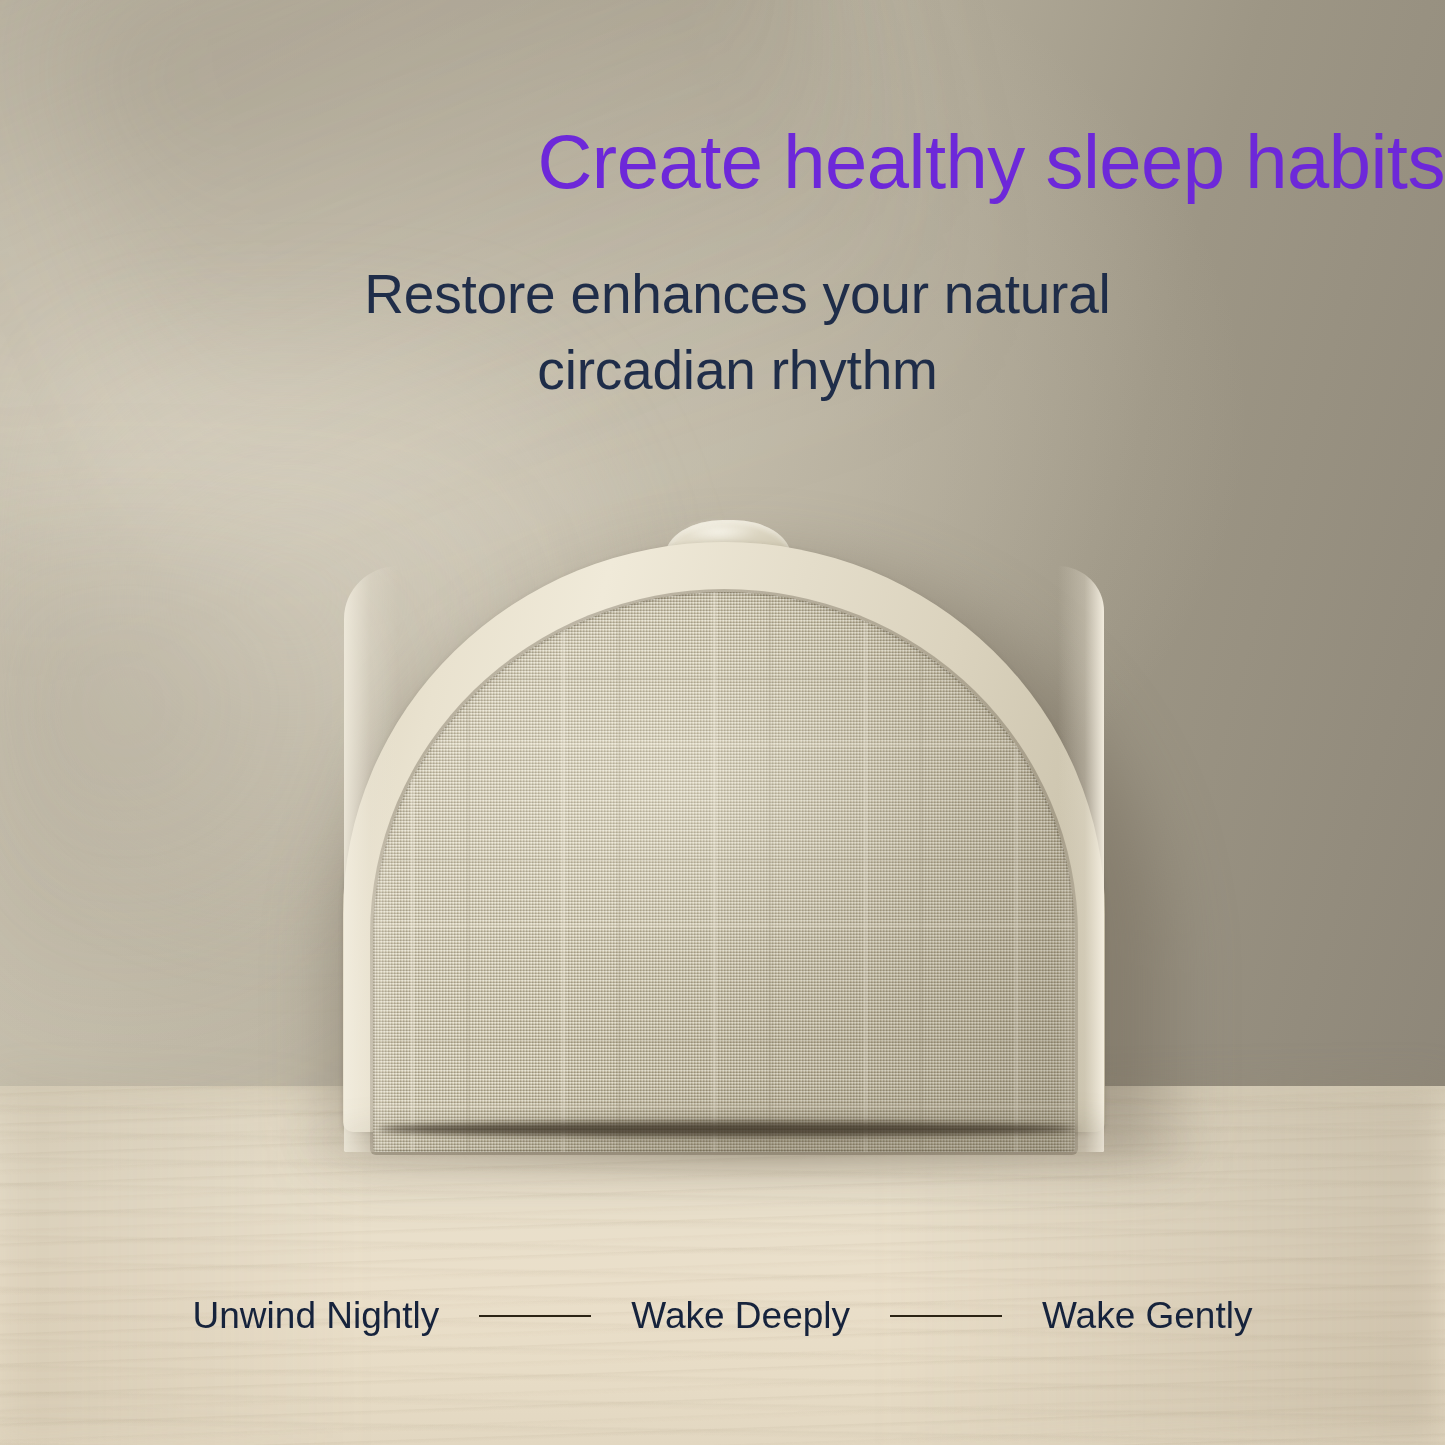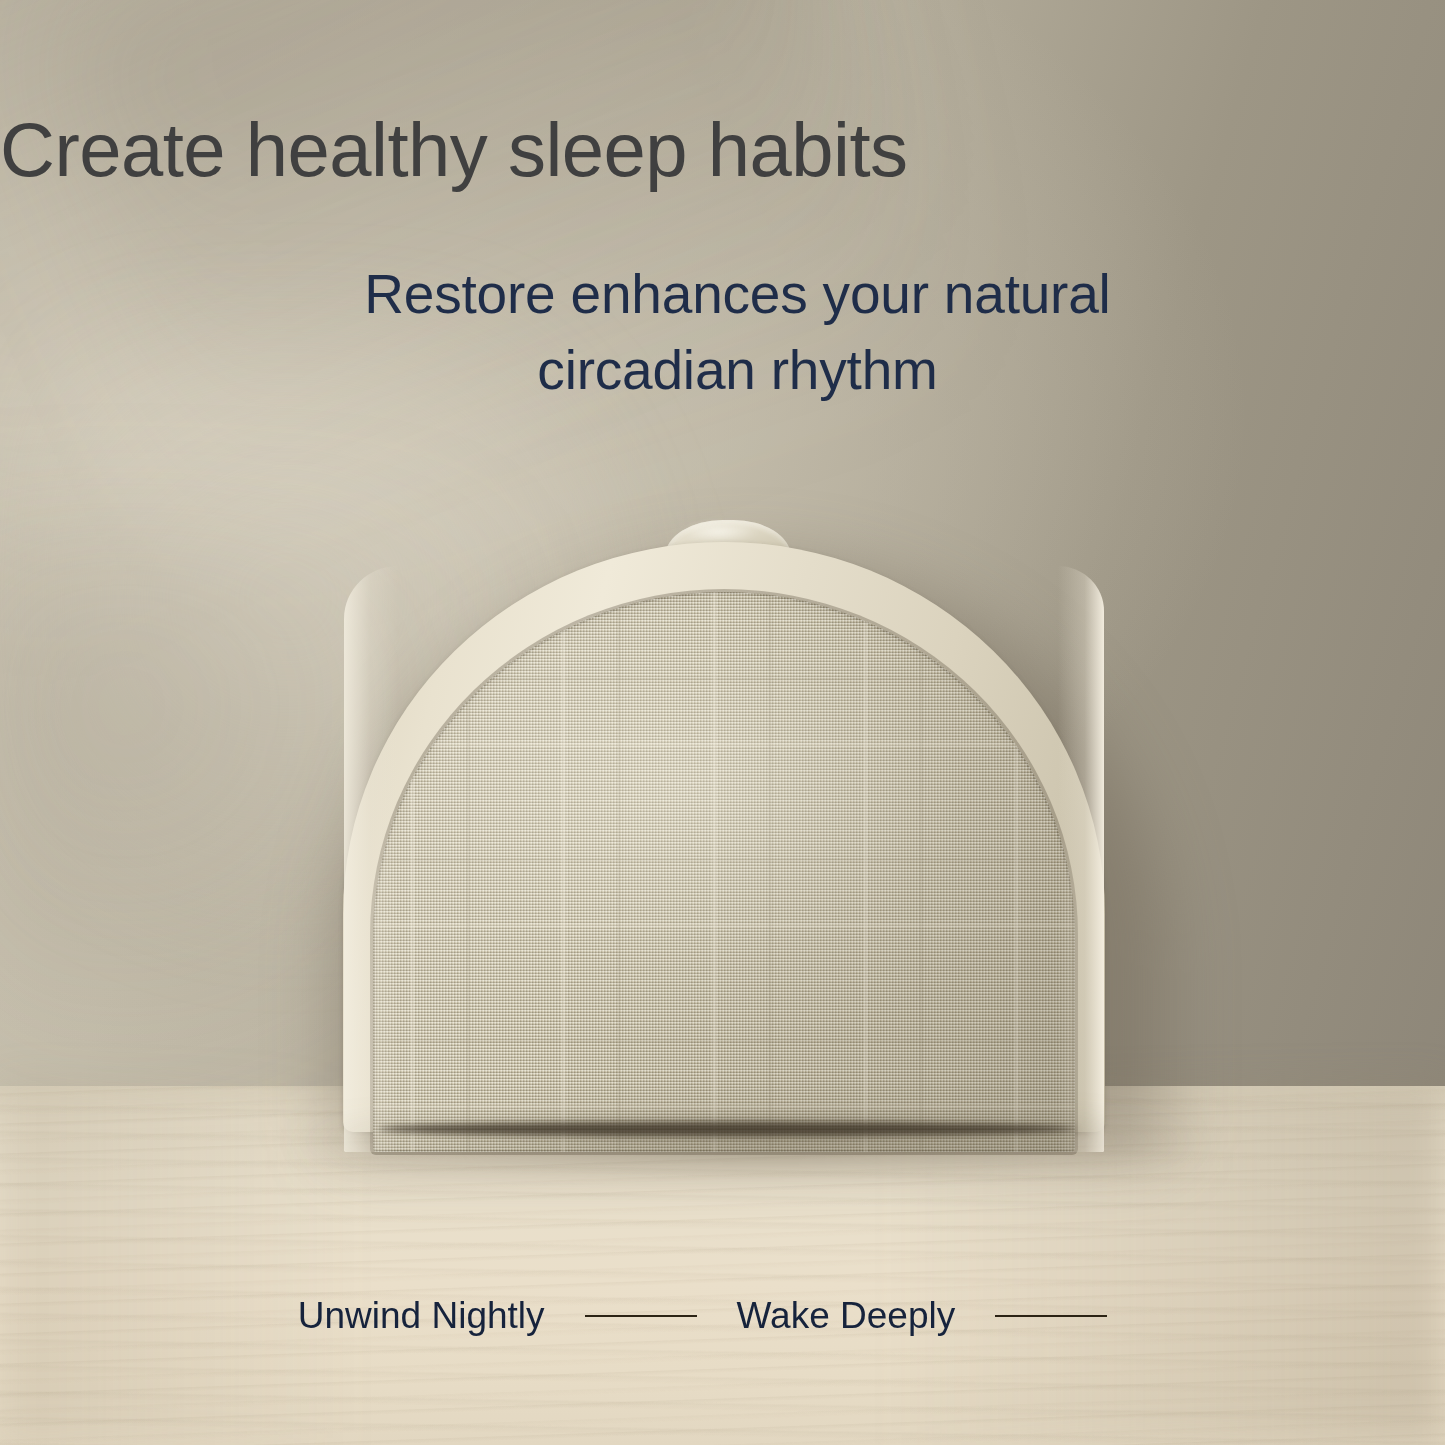--- a/index.html
+++ b/index.html
@@ -250,27 +250,27 @@
     height: 52px;
     border-radius: 50%;
     background: radial-gradient(ellipse at 52% 40%, rgba(92,82,62,0.45) 0%, rgba(92,82,62,0.16) 52%, rgba(92,82,62,0) 78%);
     filter: blur(16px);
   }
 
   
   .headline {
     position: absolute;
     left: 0;
-    top: 106px;
-    width: 1445px;
-    text-align: left;
+    top: 118px;
+    width: 1445px;
+    text-align: right;
     font-size: 76px;
     line-height: 88px;
     font-weight: 400;
-    color: #404040;
+    color: #6d28d9;
     letter-spacing: -0.5px;
   }
   .subhead {
     position: absolute;
     left: 0;
     top: 256px;
     width: 1445px;
     text-align: center;
     font-size: 55px;
     line-height: 76px;
@@ -347,15 +347,16 @@
   <div class="subhead">
     <div>Restore enhances your natural</div>
     <div>circadian rhythm</div>
   </div>
 
   <div class="caption-row">
     <span class="caption">Unwind Nightly</span>
     <span class="divider"></span>
     <span class="caption">Wake Deeply</span>
     <span class="divider"></span>
+    <span class="caption">Wake Gently</span>
   </div>
 
 </div>
 
 </body></html>

